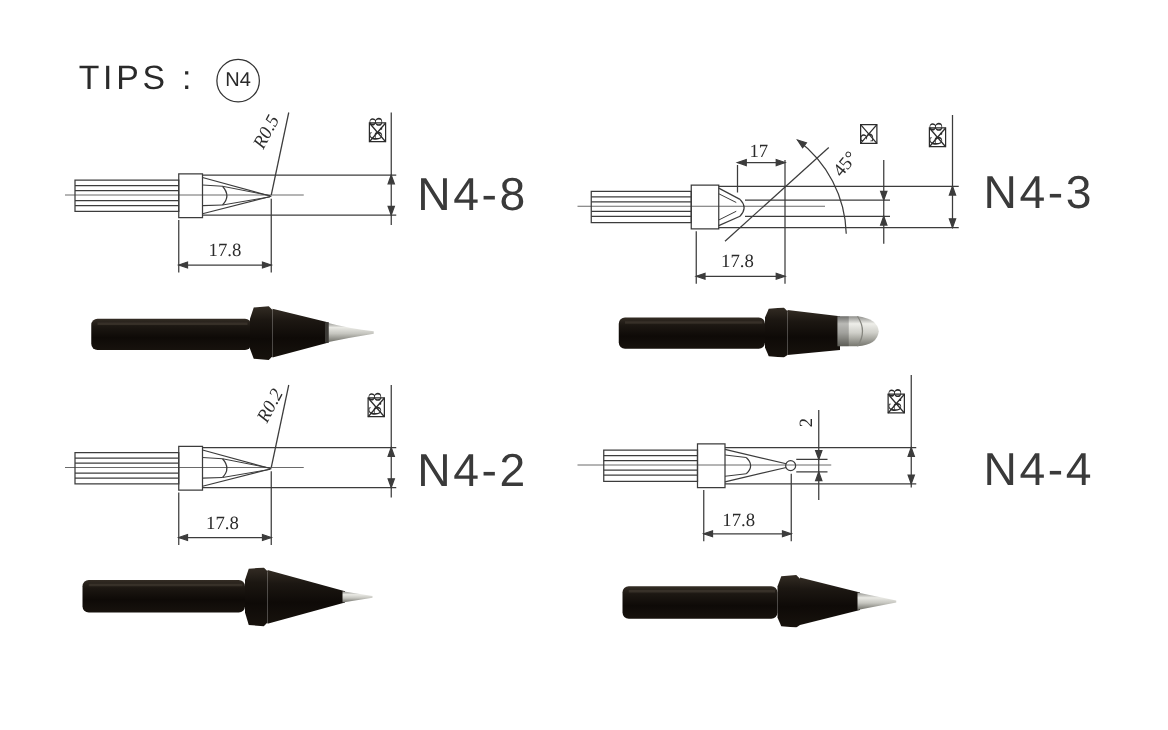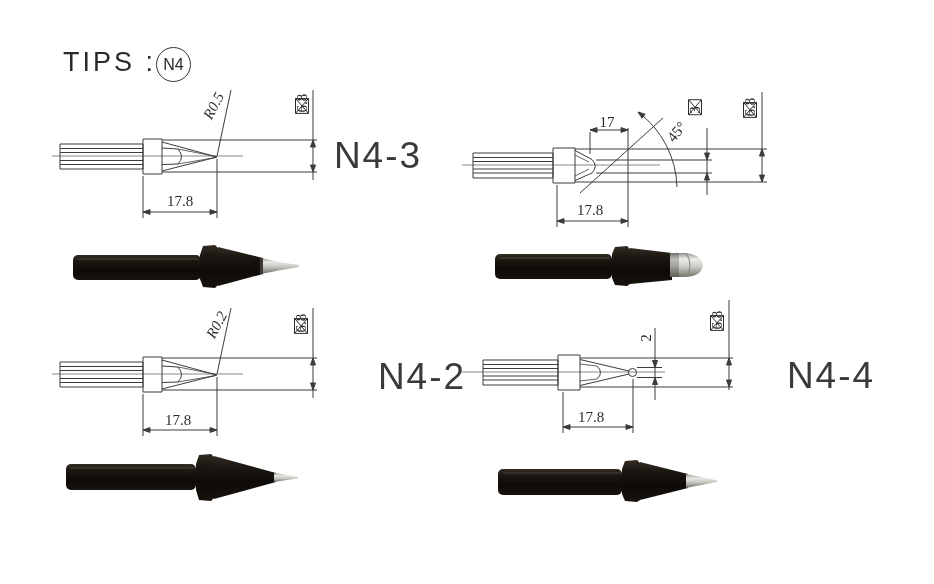--- a/index.html
+++ b/index.html
@@ -1,20 +1,20 @@
 <!DOCTYPE html>
 <html><head>
 <meta charset="utf-8">
 <style>
   html,body{margin:0;padding:0;background:#ffffff;}
   .page{position:relative;width:934px;height:584px;background:#fff;overflow:hidden;
         font-family:"Liberation Sans",sans-serif;}
   .hdr-title{position:absolute;left:63px;top:47px;font-size:27px;letter-spacing:3px;
         color:#2a2a2a;font-weight:400;}
-  .badge{position:absolute;left:156px;top:47px;width:33px;height:33px;border:1.6px solid #333;
+  .badge{position:absolute;left:173px;top:47px;width:33px;height:33px;border:1.6px solid #333;
         border-radius:50%;display:flex;align-items:center;justify-content:center;
         font-size:16px;color:#2a2a2a;letter-spacing:0;}
   .panel{position:absolute;}
   .panel svg{position:absolute;left:0;top:0;}
   .dim{position:absolute;font-family:"Liberation Serif",serif;font-size:15px;color:#2b2b2b;
        white-space:nowrap;display:flex;align-items:center;gap:2px;line-height:1;}
   .dim .t{display:inline-block;}
   .model{position:absolute;font-size:37px;color:#3a3a3a;letter-spacing:2px;white-space:nowrap;}
   .c{transform:translate(-50%,-50%);}
   .photo{position:absolute;}
@@ -67,21 +67,21 @@
           <rect x="1" y="1" width="15" height="13"></rect>
             <line x1="1" y1="1" x2="16" y2="14"></line>
             <line x1="16" y1="1" x2="1" y2="14"></line>
         </svg>
         </span>
       <span class="t">6.8</span>
     </div>
     <div class="dim c" style="left:135px;top:119px;">
       <span class="t">17.8</span>
     </div>
-    <div class="model c" style="left:333px;top:74px;">N4-3</div>
+    <div class="model c" style="left:333px;top:74px;">N4-8</div>
   </div>
 
   <svg class="photo" style="left:70px;top:243px;" width="232" height="46" viewBox="0 0 232 46">
     <defs>
       <linearGradient id="b1" x1="0" y1="0" x2="0" y2="1">
         <stop offset="0" stop-color="#332c24"></stop>
           <stop offset="0.25" stop-color="#1c1712"></stop>
         <stop offset="0.6" stop-color="#0e0a07"></stop>
           <stop offset="1" stop-color="#17120d"></stop>
       </linearGradient>
@@ -159,20 +159,21 @@
           <rect x="1" y="1" width="15" height="13"></rect>
             <line x1="1" y1="1" x2="16" y2="14"></line>
             <line x1="16" y1="1" x2="1" y2="14"></line>
         </svg>
         </span>
       <span class="t">6.8</span>
     </div>
     <div class="dim c" style="left:135px;top:128px;">
       <span class="t">17.8</span>
     </div>
+    <div class="model c" style="left:376px;top:72px;">N4-3</div>
   </div>
 
   <svg class="photo" style="left:492px;top:246px;" width="215" height="40" viewBox="0 0 215 40">
     <defs>
       <linearGradient id="b3" x1="0" y1="0" x2="0" y2="1">
         <stop offset="0" stop-color="#332c24"></stop>
           <stop offset="0.25" stop-color="#1c1712"></stop>
         <stop offset="0.6" stop-color="#0e0a07"></stop>
           <stop offset="1" stop-color="#17120d"></stop>
       </linearGradient>
@@ -229,21 +230,21 @@
           <rect x="1" y="1" width="15" height="13"></rect>
             <line x1="1" y1="1" x2="16" y2="14"></line>
             <line x1="16" y1="1" x2="1" y2="14"></line>
         </svg>
         </span>
       <span class="t">6.8</span>
     </div>
     <div class="dim c" style="left:133px;top:120px;">
       <span class="t">17.8</span>
     </div>
-    <div class="model c" style="left:333px;top:77px;margin-left:44px;">N4-2</div>
+    <div class="model c" style="left:333px;top:77px;">N4-2</div>
   </div>
 
   <svg class="photo" style="left:64px;top:454px;" width="238" height="48" viewBox="0 0 238 48">
     <defs>
       <linearGradient id="b2" x1="0" y1="0" x2="0" y2="1">
         <stop offset="0" stop-color="#332c24"></stop>
           <stop offset="0.25" stop-color="#1c1712"></stop>
         <stop offset="0.6" stop-color="#0e0a07"></stop>
           <stop offset="1" stop-color="#17120d"></stop>
       </linearGradient>

